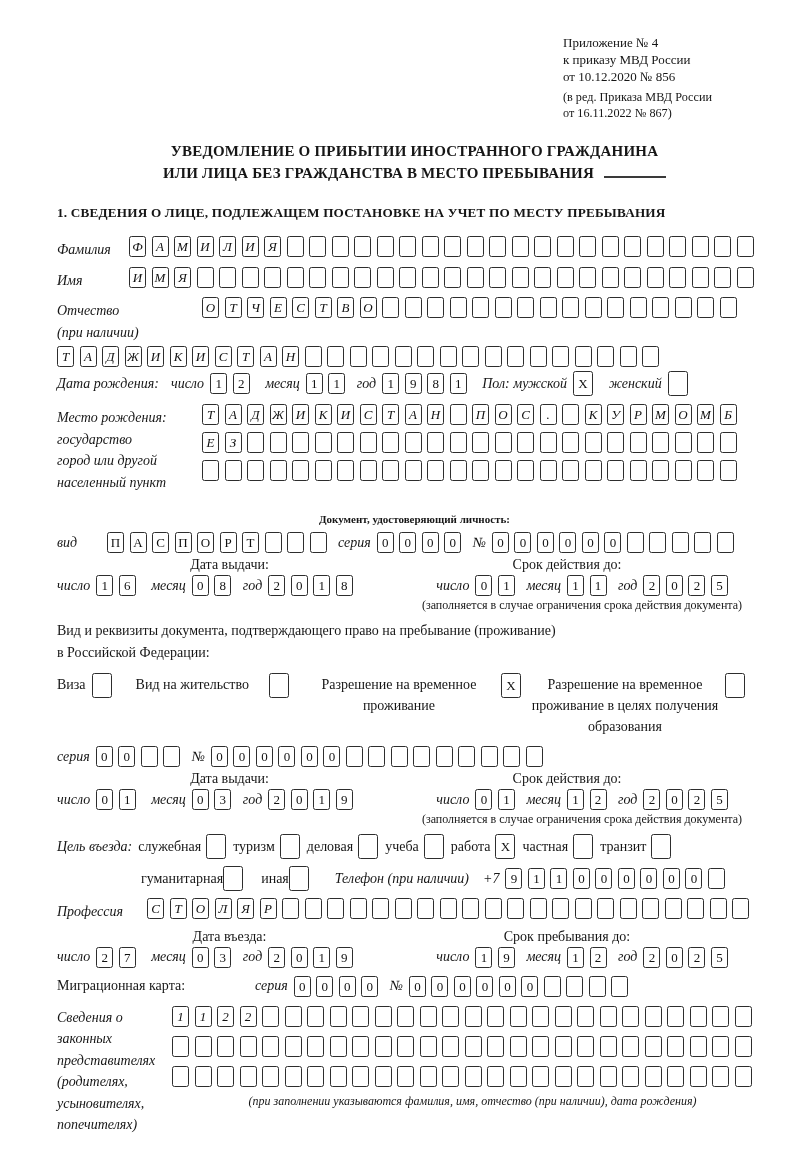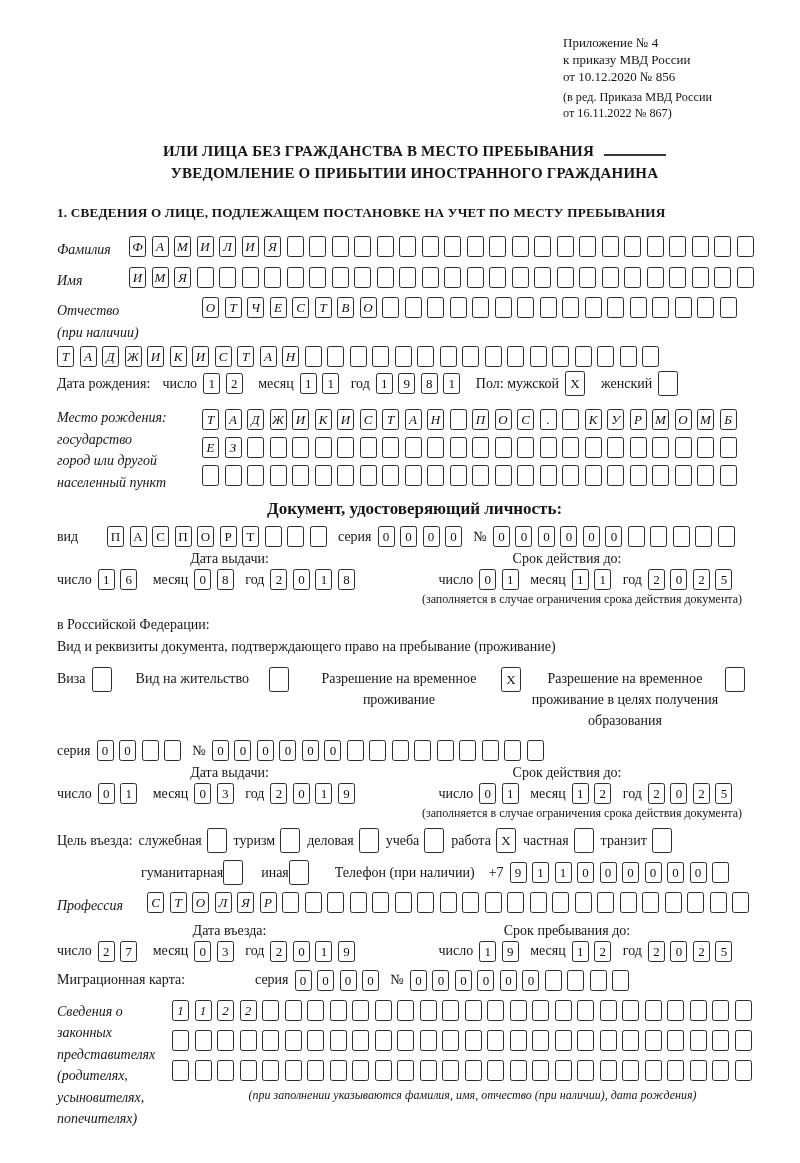--- a/index.html
+++ b/index.html
@@ -39,28 +39,28 @@
   .frow { display: flex; align-items: flex-start; margin-bottom: 6px; font-style: italic; }
   .frow .flabel { flex: none; padding-top: 3px; line-height: 21.5px; }
   .w72  { width: 72px; }
   .w83  { width: 83px; }
   .w90  { width: 90px; }
   .w115 { width: 115px; }
   .w145 { width: 145px; }
 
   .ir { display: flex; align-items: center; white-space: nowrap; }
   .ir > * { flex: none; }
-  .lbl { margin-right: 6px; }
+  .lbl { margin-right: 6px; font-style: italic; }
   .mlXS { margin-left: 6px; }
   .mlS { margin-left: 10px; }
   .mlM { margin-left: 16px; }
 
   .stack .cells { margin-bottom: 7px; display: flex; }
 
-  .doc-title { text-align: center; font-weight: bold; font-size: 17px; margin: 4px 0 7px; }
+  .doc-title { text-align: center; font-weight: bold; font-size: 11px; margin: 4px 0 7px; }
 
   .date-labels { display: flex; margin-top: 2px; }
   .dl-left { width: 345px; text-align: center; }
   .dl-right { width: 330px; text-align: center; }
   .date-row { display: flex; align-items: center; margin-top: 2px; margin-bottom: 2px; }
   .grp { display: inline-flex; align-items: center; }
   .grp-right { margin-left: 78px; }
   .restrict-note { font-size: 12px; margin: 1px 0 7px 325px; width: 400px; text-align: center; }
 
   .permit-intro { line-height: 22px; margin-top: 4px; }
@@ -85,22 +85,22 @@
     <div>к приказу МВД России</div>
     <div>от 10.12.2020 № 856</div>
     <div class="ref-amend">
       <div>(в ред. Приказа МВД России</div>
       <div>от 16.11.2022 № 867)</div>
     </div>
   </div>
 
 
   <div class="title">
+    <div>УВЕДОМЛЕНИЕ О ПРИБЫТИИ ИНОСТРАННОГО ГРАЖДАНИНА</div>
     <div><span>ИЛИ ЛИЦА БЕЗ ГРАЖДАНСТВА В МЕСТО ПРЕБЫВАНИЯ</span><span class="title-underline"></span></div>
-    <div>УВЕДОМЛЕНИЕ О ПРИБЫТИИ ИНОСТРАННОГО ГРАЖДАНИНА</div>
   </div>
 
   <div class="section1">1. СВЕДЕНИЯ О ЛИЦЕ, ПОДЛЕЖАЩЕМ ПОСТАНОВКЕ НА УЧЕТ ПО МЕСТУ ПРЕБЫВАНИЯ</div>
 
   <div class="form-area">
 
     <div class="frow">
       <div class="flabel w72">Фамилия</div>
       <div class="cells">
           <span class="cell">Ф</span>
@@ -255,21 +255,21 @@
       <span class="lbl mlS">Пол: мужской</span>
       <span class="cells cbx">
           <span class="cell">X</span>
         </span>
       <span class="lbl mlM">женский</span>
       <span class="cells cbx">
           <span class="cell"></span>
         </span>
     </div>
 
-    <div class="frow" style="margin-bottom:6px;align-items:flex-end;">
+    <div class="frow" style="margin-bottom:20px;">
       <div class="flabel w145">
         <div>Место рождения:</div>
         <div>государство</div>
         <div>город или другой</div>
         <div>населенный пункт</div>
       </div>
       <div class="stack">
         <div class="cells">
             <span class="cell">Т</span>
             <span class="cell">А</span>
@@ -430,22 +430,22 @@
             <span class="cell">2</span>
             <span class="cell">0</span>
             <span class="cell">2</span>
             <span class="cell">5</span>
           </span>
       </span>
     </div>
     <div class="restrict-note">(заполняется в случае ограничения срока действия документа)</div>
 
     <div class="permit-intro">
+      <div>Вид и реквизиты документа, подтверждающего право на пребывание (проживание)</div>
       <div>в Российской Федерации:</div>
-      <div>Вид и реквизиты документа, подтверждающего право на пребывание (проживание)</div>
     </div>
 
     <div class="permit-row">
       <span class="plabel">Виза</span>
       <span class="cells cbx mlXS">
           <span class="cell"></span>
         </span>
       <span class="plabel" style="margin-left:24px;">Вид на жительство</span>
       <span class="cells cbx" style="margin-left:20px;">
           <span class="cell"></span>

